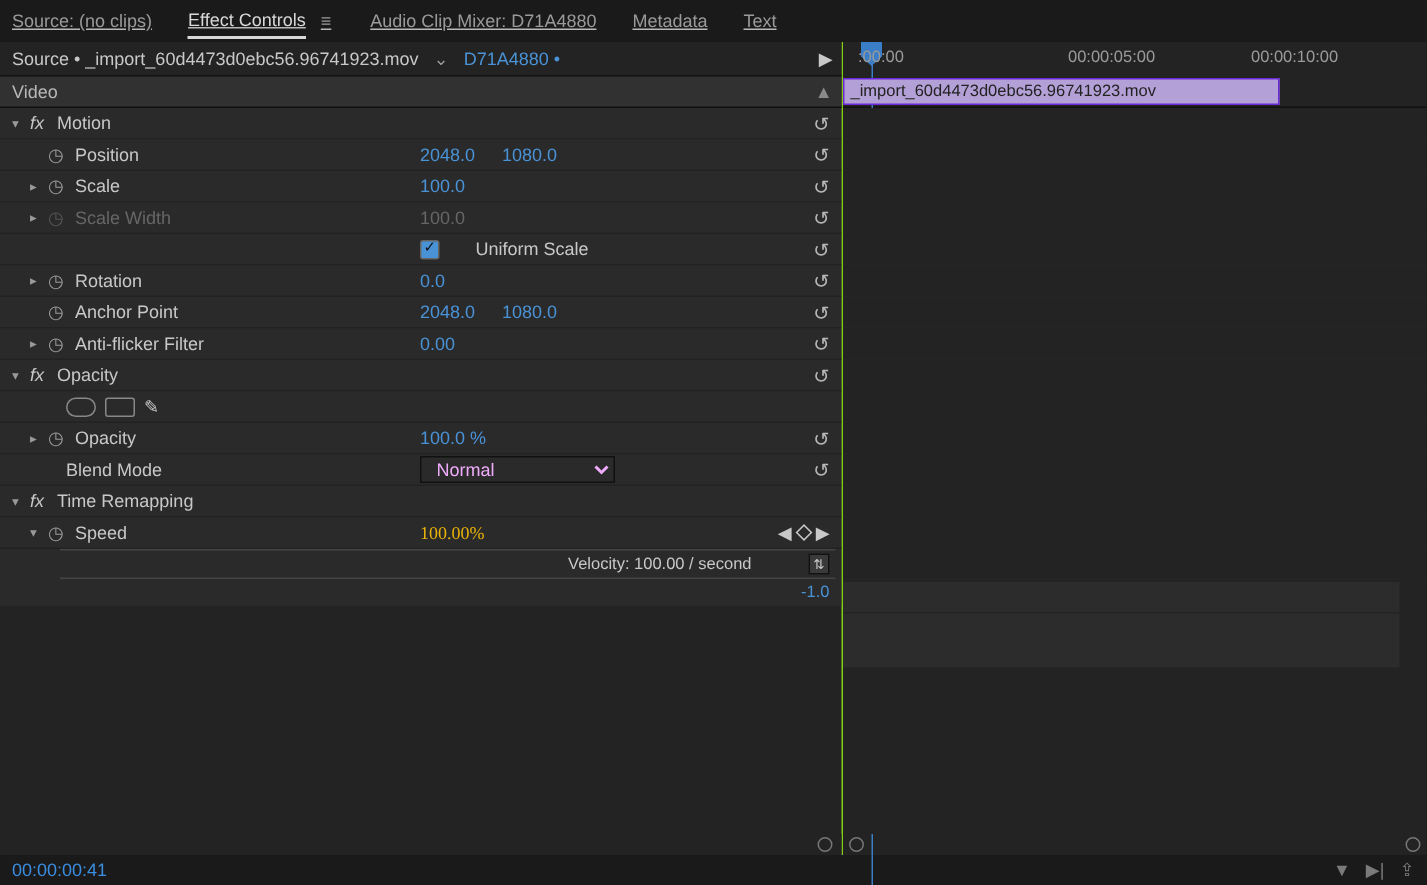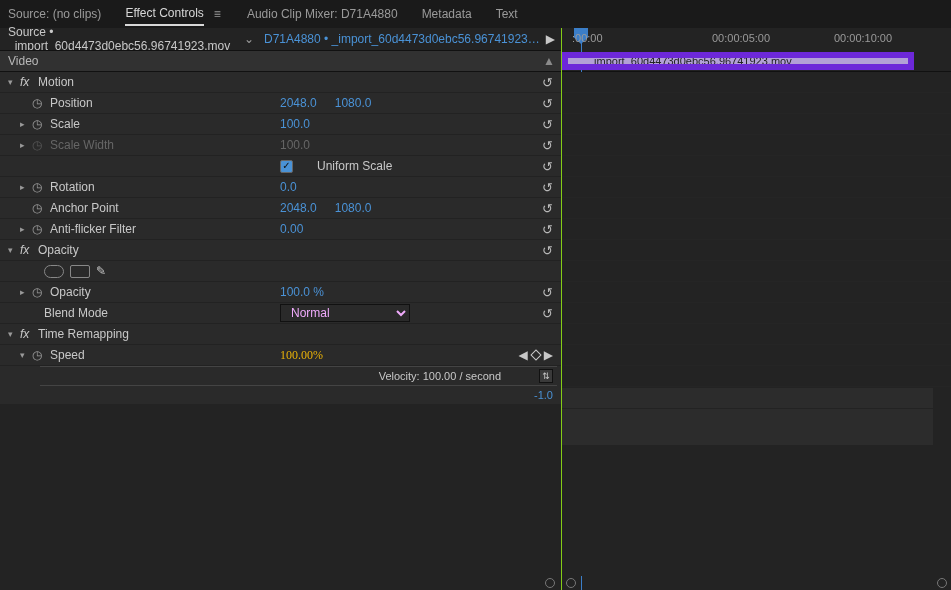--- a/index.html
+++ b/index.html
@@ -1,20 +1,20 @@
 <!DOCTYPE html>
 <html><head>
 <meta charset="utf-8">
 <style>
 * { margin: 0; padding: 0; box-sizing: border-box; font-family: 'Segoe UI', Arial, sans-serif; font-size: 12px; }
 body { background: #1a1a1a; color: #b8b8b8; width: 951px; height: 590px; overflow: hidden; user-select: none; }
 .app { display: flex; flex-direction: column; height: 100%; }
 
 
-.tabstrip { display: flex; align-items: center; height: 28px; padding: 0 8px; gap: 24px; background: #1a1a1a; }
+.tabstrip { display: flex; align-items: center; height: 28px; padding: 0 8px; gap: 24px; background: #1a1a1a; text-decoration: underline; }
 .tab { color: #9a9a9a; cursor: pointer; padding: 4px 0; }
 .tab.active { color: #d8d8d8; border-bottom: 2px solid #d8d8d8; }
 .tab-menu { color: #9a9a9a; margin-left: -16px; padding: 4px 2px; cursor: pointer; }
 
 
 .split { display: flex; flex: 1; min-height: 0; }
 .left  { width: 562px; display: flex; flex-direction: column; background: #232323; border-right: 1px solid #84cc16; }
 .right { flex: 1; display: flex; flex-direction: column; background: #232323; position: relative; }
 
 
@@ -70,21 +70,21 @@
 
 
 .hscroll-l { height: 14px; background: #232323; display: flex; align-items: center; justify-content: flex-end; padding-right: 6px; }
 .hscroll-l .knob { width: 10px; height: 10px; border-radius: 50%; border: 1px solid #777; cursor: pointer; }
 
 
 .ruler { height: 44px; background: #232323; position: relative; border-bottom: 1px solid #111; }
 .ruler .tick { position: absolute; top: 4px; color: #9a9a9a; font-size: 11px; }
 .ruler .playhead { position: absolute; top: 0; width: 14px; height: 16px; background: #3b7ec8; left: 12px; clip-path: polygon(0 0,100% 0,100% 60%,50% 100%,0 60%); cursor: ew-resize; }
 .ruler .playhead-line { position: absolute; top: 0; bottom: -520px; width: 1px; background: #3b7ec8; left: 19px; }
-.clip { position: absolute; top: 24px; left: 0; width: 352px; height: 18px; background: #b3a0d6; border: 6px solid #6d28d9; color: #222; font-size: 11px; padding-left: 20px; display: flex; align-items: center; overflow: hidden; white-space: nowrap; cursor: pointer; }
+.clip { position: absolute; top: 24px; left: 0; width: 291px; height: 18px; background: #b3a0d6; border: 1px solid #6d28d9; color: #222; font-size: 11px; padding-left: 4px; display: flex; align-items: center; overflow: hidden; white-space: nowrap; cursor: pointer; }
 
 .tracks { flex: 1; background: #232323; position: relative; }
 .tracks .line { height: 21px; border-bottom: 1px solid #252525; }
 .tracks .lane { position: absolute; left: 0; right: 18px; background: #2c2c2c; }
 
 .hscroll-r { height: 14px; background: #232323; display: flex; align-items: center; padding: 0 4px; }
 .hscroll-r .knob { width: 10px; height: 10px; border-radius: 50%; border: 1px solid #777; cursor: pointer; }
 .hscroll-r .bar  { flex: 1; }
 
 
@@ -109,21 +109,20 @@
 
   <div class="split">
 
     <div class="left">
 
       <div class="sourceline">
         <span class="static">Source • _import_60d4473d0ebc56.96741923.mov</span>
         <span class="close">⌄</span>
         <span class="link">D71A4880</span>
         <span class="link">&nbsp;•&nbsp;</span>
-        <span class="link">_import_60d4473d0ebc56.96741923…</span>
         <span class="play">▶</span>
       </div>
 
       <div class="videohdr">
         <span>Video</span>
         <span class="scrollup">▲</span>
       </div>
 
       <div class="proplist">
 
@@ -319,14 +318,22 @@
 
       <div class="hscroll-r">
         <span class="knob"></span>
         <span class="bar"></span>
         <span class="knob"></span>
       </div>
     </div>
 
   </div>
 
+  <div class="footer">
+    <span class="tc">00:00:00:41</span>
+    <span class="ricons">
+      <span>▼</span>
+      <span>▶|</span>
+      <span>⇪</span>
+    </span>
+  </div>
 
 </div>
 
 </body></html>

